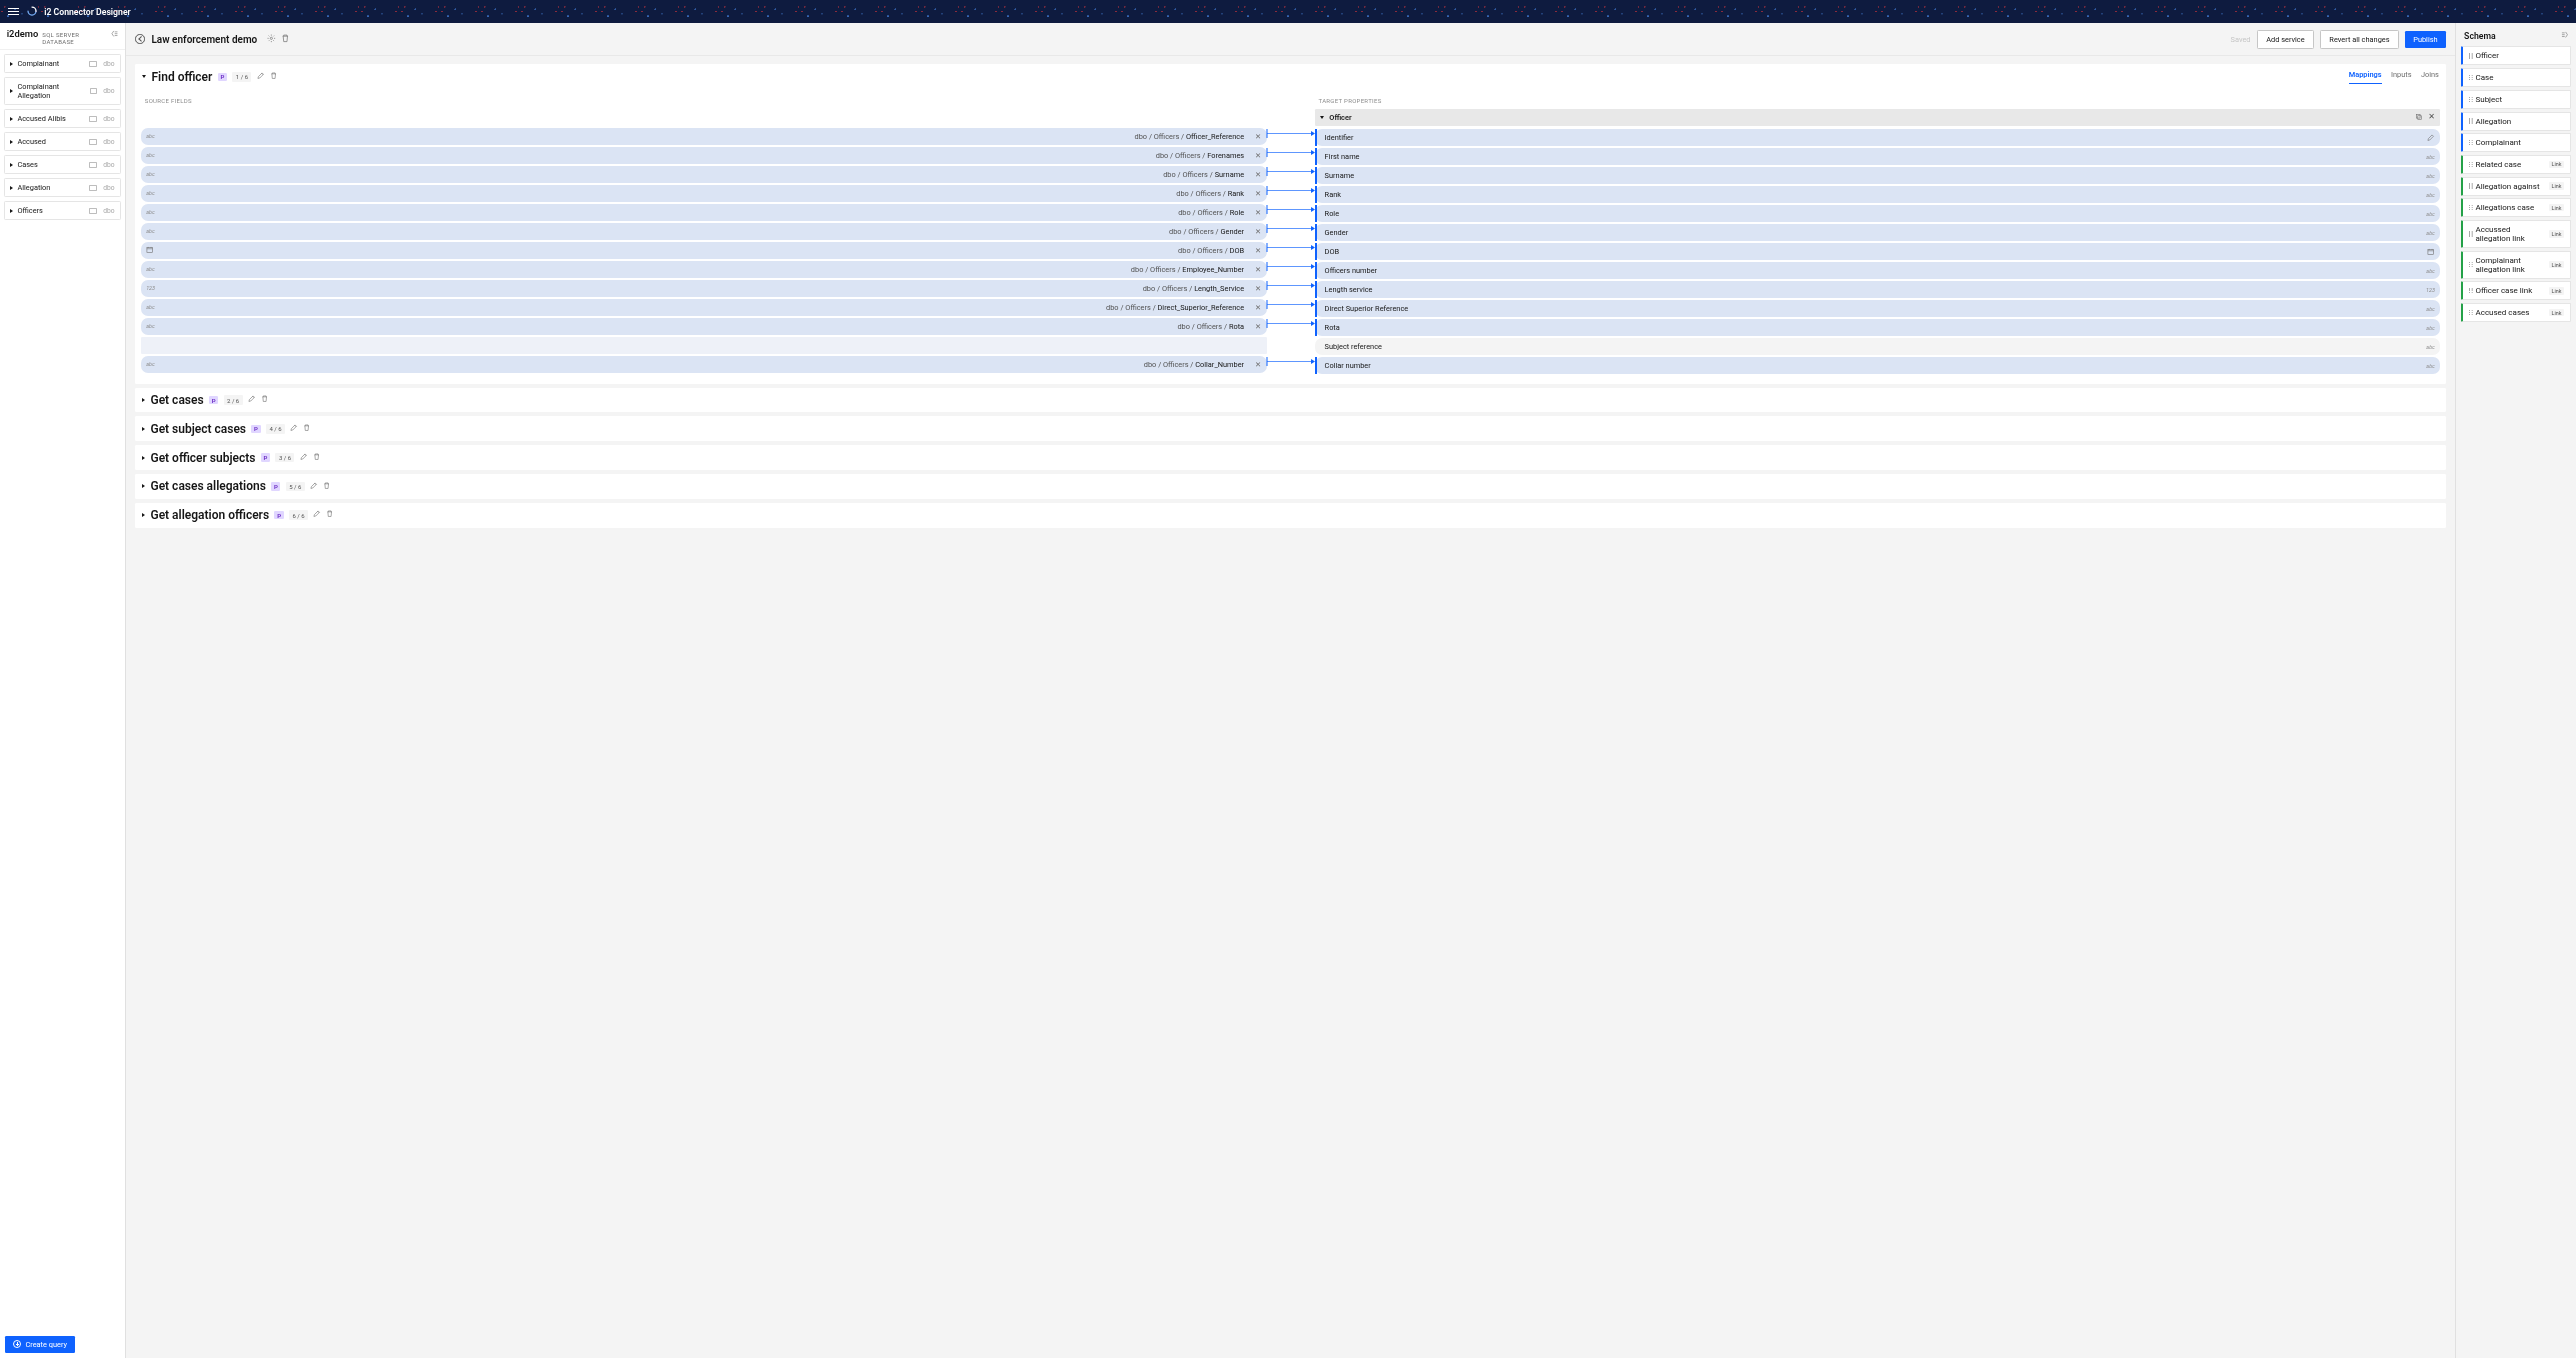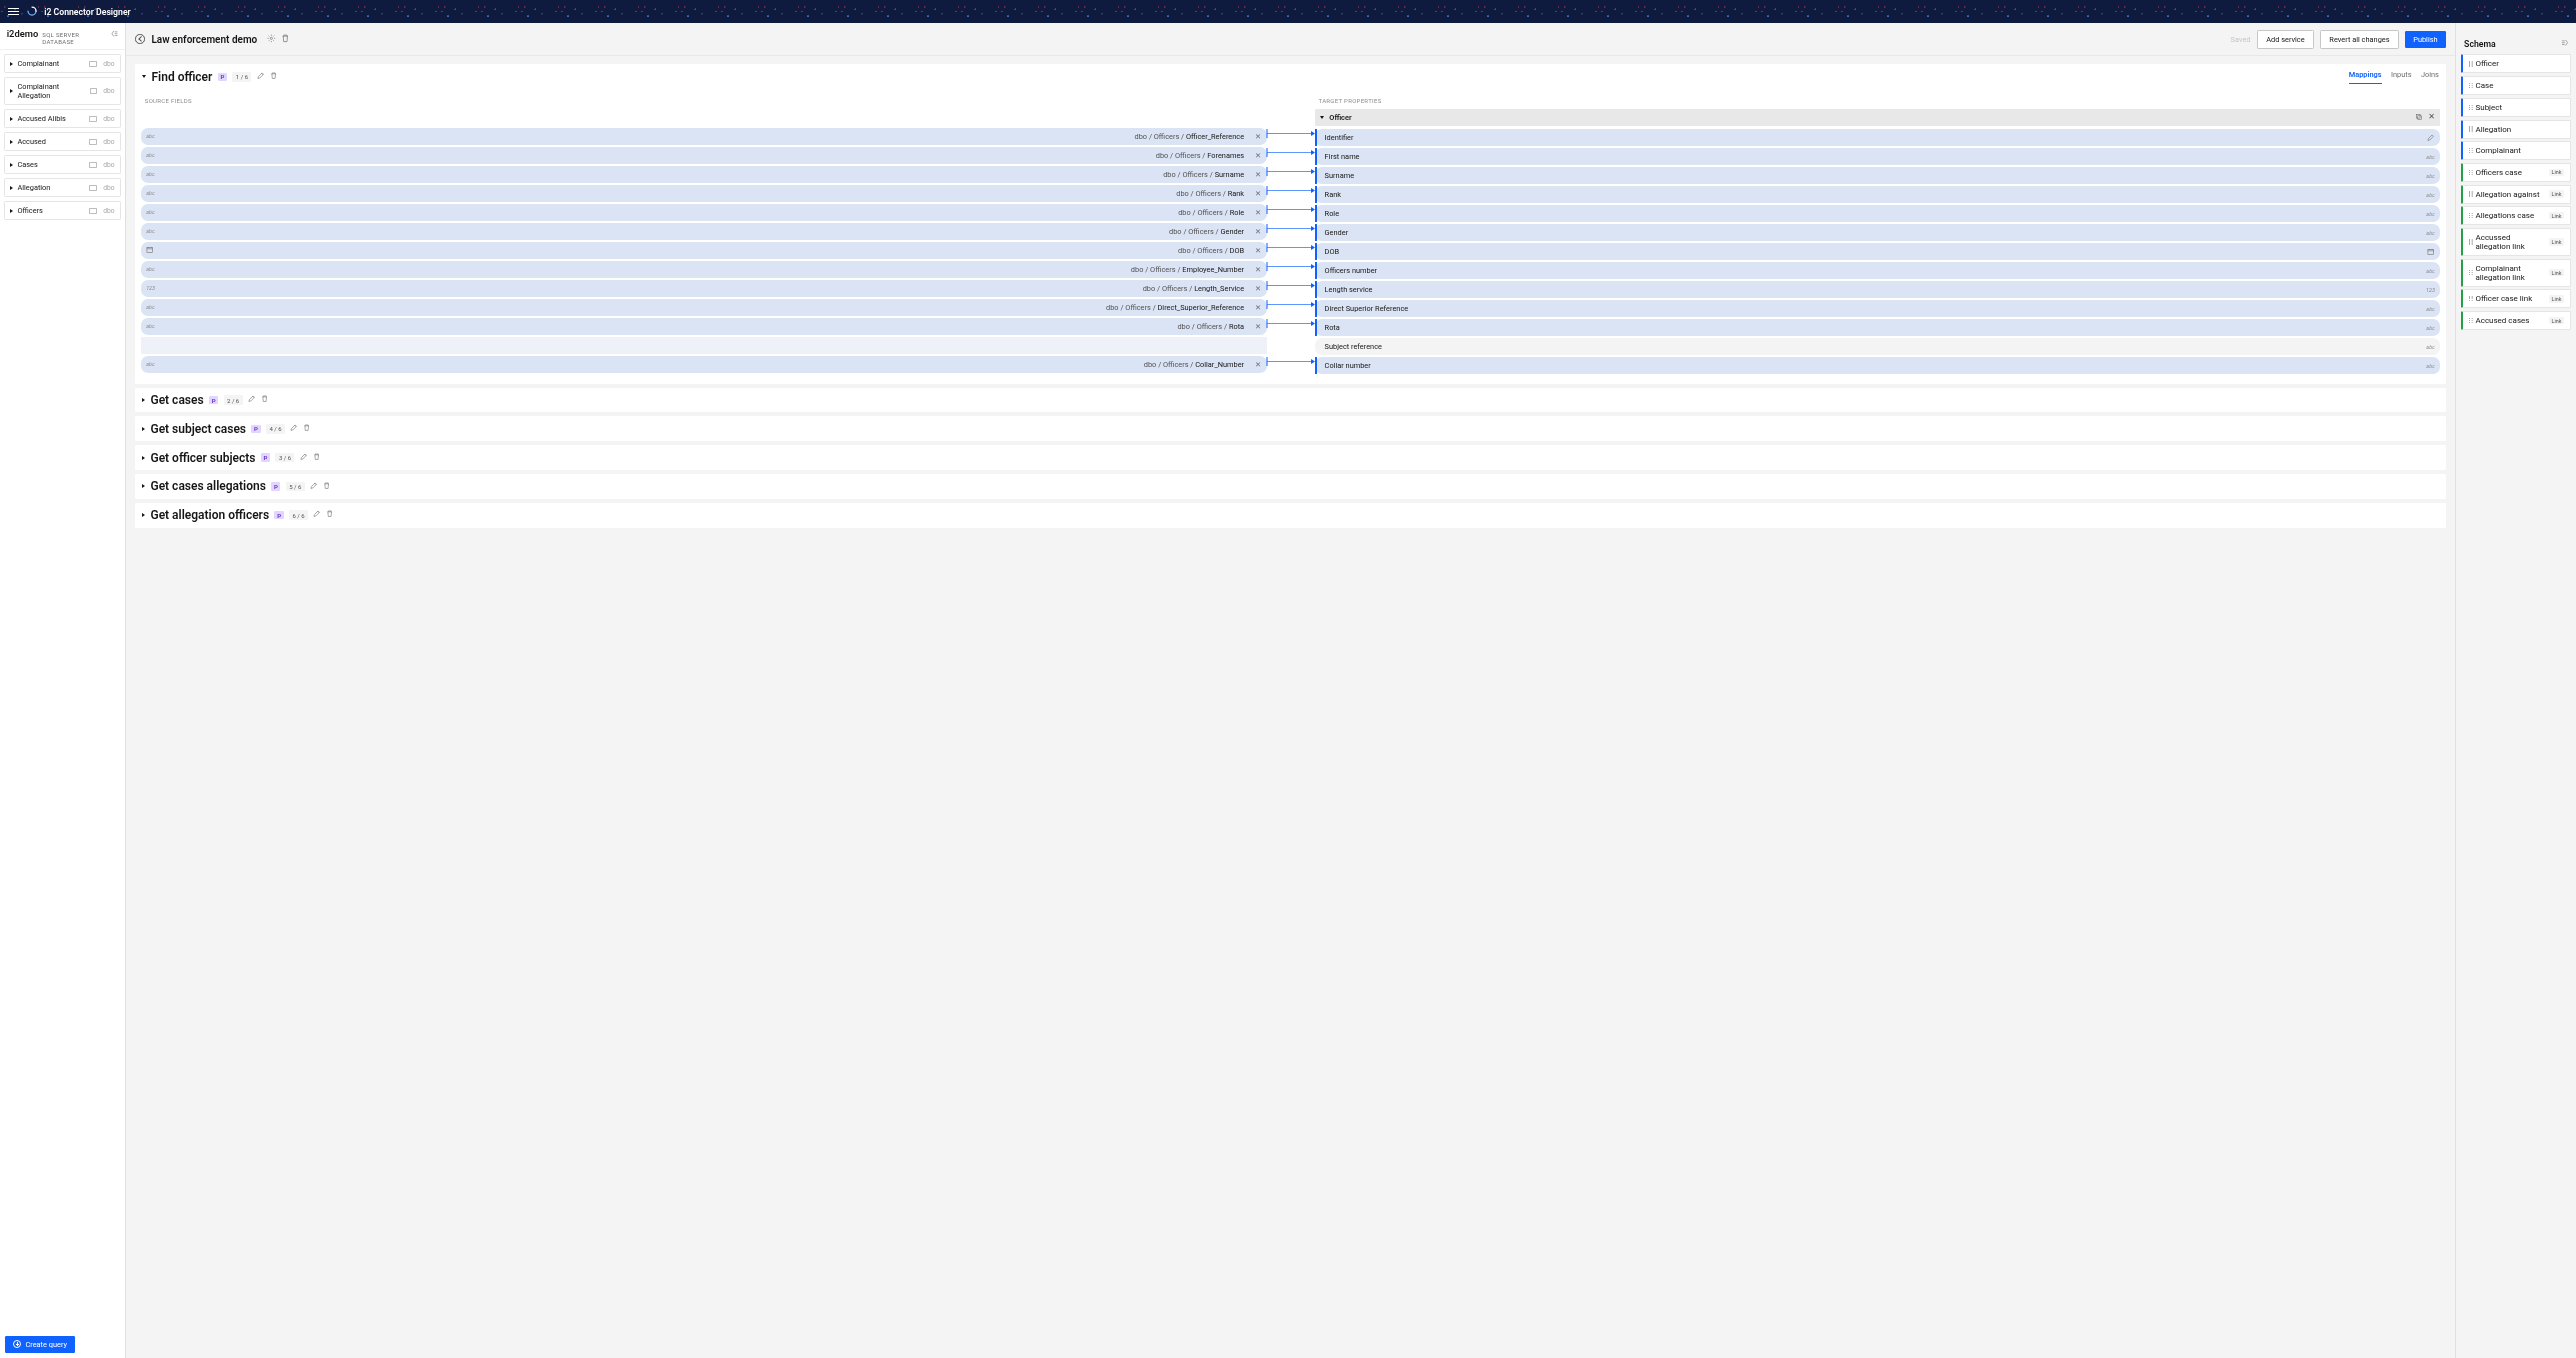--- a/index.html
+++ b/index.html
@@ -88,21 +88,21 @@
 .tgt-label { font-size:7.4px;text-align:right; }
 .row-close { margin-left:5.4px; color:#6f6f6f; font-size:7.4px; cursor:pointer; }
 .ghost-row { height:17px; background:#eef1f8; border:0.7px dashed transparent; border-radius:1.3px; }
 
 .link-line { height:17px; position:relative; }
 .link-line svg { position:absolute; inset:0; width:100%; height:100%; overflow:visible; }
 .link-empty { height:17px; }
 
 
 .right-panel { background:#f4f4f4; border-left:0.7px solid #e0e0e0; padding:5.4px 5.4px; }
-.schema-header { display:flex; align-items:center; padding:2.7px 2.7px 5.4px 2.7px;margin-top:8px; }
+.schema-header { display:flex; align-items:center; padding:2.7px 2.7px 5.4px 2.7px; }
 .schema-header .title { font-weight:600; font-size:8.7px; }
 .schema-header .ico { margin-left:auto; color:#525252; cursor:pointer; }
 .schema-list { display:flex; flex-direction:column; gap:2.7px; }
 .schema-item { background:#fff; border:0.7px solid #e5e5e5; border-left:2px solid #0f62fe; border-radius:1.3px; display:flex; align-items:center; padding:4px 5.4px; gap:5.4px; cursor:grab; }
 .schema-item.link { border-left-color:#24a148; }
 .handle { color:#a8a8a8; display:inline-flex; flex-direction:column; gap:0.7px; }
 .handle span { display:block; width:1.3px; height:1.3px; background:#a8a8a8; box-shadow:2.7px 0 0 #a8a8a8; }
 .link-badge { margin-left:auto; font-size:5.4px; background:#f4f4f4; color:#525252; padding:0.7px 2.7px; border-radius:1.3px; }
 
 svg.ico { width:8.7px; height:8.7px; stroke:#6f6f6f; fill:none; stroke-width:1.3; }
@@ -612,21 +612,21 @@
             <span></span>
           </span>
     <span>Complainant</span>
     </div>
         <div class="schema-item link">
           <span class="handle">
             <span></span>
             <span></span>
             <span></span>
           </span>
-    <span>Officers case</span>
+    <span>Related case</span>
     <span class="link-badge">Link</span>
         </div>
         <div class="schema-item link">
           <span class="handle">
             <span></span>
             <span></span>
             <span></span>
           </span>
     <span>Allegation against</span>
     <span class="link-badge">Link</span>

